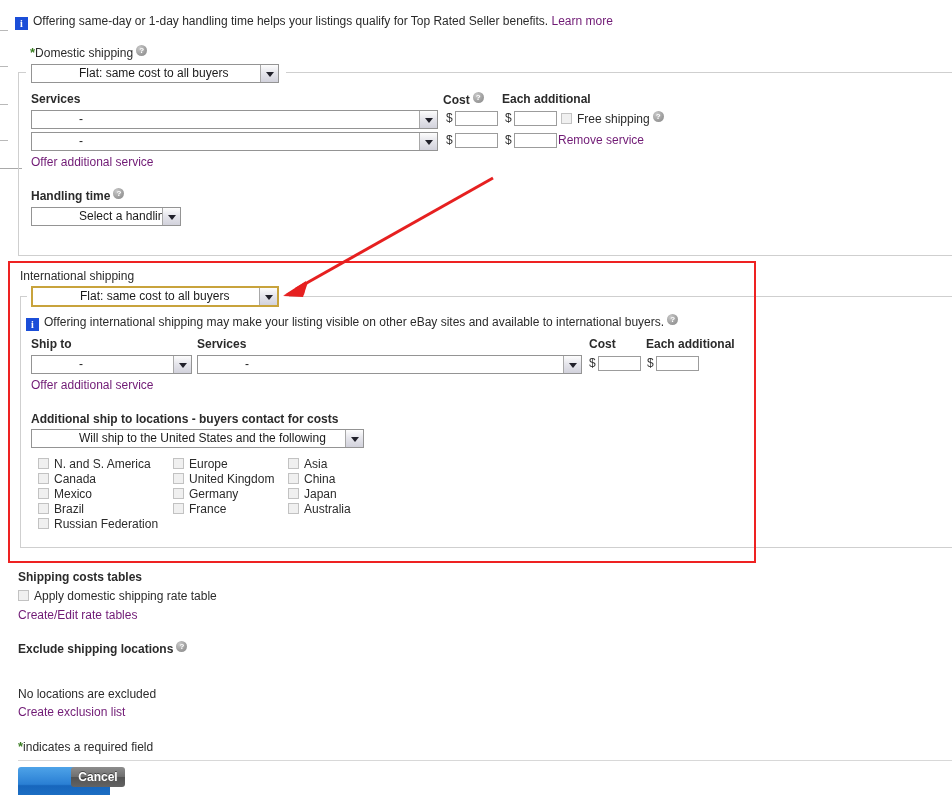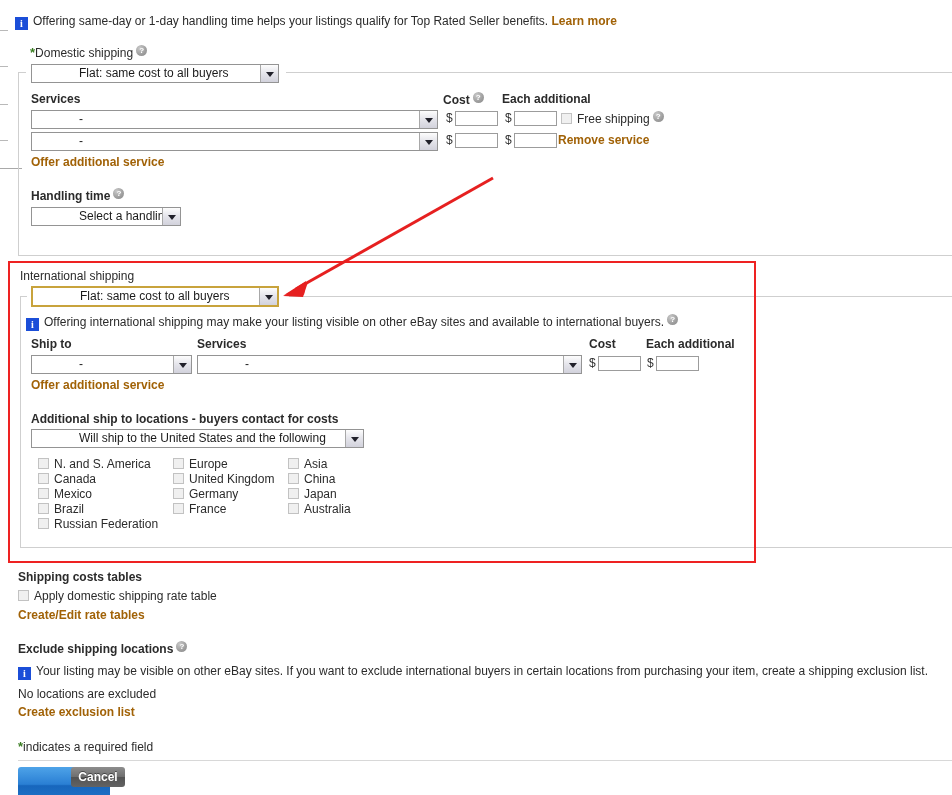--- a/index.html
+++ b/index.html
@@ -41,21 +41,21 @@
     font-size: 8px;
     font-weight: bold;
     line-height: 11px;
     text-align: center;
     vertical-align: 4px;
     margin-left: 3px;
     font-family: "Liberation Sans", sans-serif;
   }
   .help-icon::after { content: "?"; }
   .req-star { color: #3a7d22; font-weight: bold; font-size: 13px; }
-  a.link { color: #a16207; text-decoration: none; cursor: pointer; font-weight: bold; }
+  a.link { color: #701a75; text-decoration: none; cursor: pointer; }
 
   .info-line {
     font-size: 12px;
     color: #2b2b2b;
     line-height: 14px;
     white-space: nowrap;
   }
 
   
   .sel {
@@ -307,23 +307,20 @@
 
   <div class="lbl-bold" style="position:absolute; left:18px; top:570px;">Shipping costs tables</div>
   <div style="position:absolute; left:18px; top:589px;">
     <span class="cbx"></span><span class="lbl">Apply domestic shipping rate table</span>
   </div>
   <a class="link" style="position:absolute; left:18px; top:608px;">Create/Edit rate tables</a>
 
   <div style="position:absolute; left:18px; top:641px;">
     <span class="lbl-bold">Exclude shipping locations</span><span class="help-icon"></span>
   </div>
-  <div class="info-line" style="position:absolute; left:18px; top:664px;">
-    <span class="info-icon">i</span><span>Your listing may be visible on other eBay sites. If you want to exclude international buyers in certain locations from purchasing your item, create a shipping exclusion list.</span>
-  </div>
   <div class="lbl" style="position:absolute; left:18px; top:687px;">No locations are excluded</div>
   <a class="link" style="position:absolute; left:18px; top:705px;">Create exclusion list</a>
 
   <div style="position:absolute; left:18px; top:739px;">
     <span class="req-star">*</span><span class="lbl">indicates a required field</span>
   </div>
   <div class="hr" style="left:18px; top:760px; width:934px;"></div>
 
   <div class="btn btn-save" style="position:absolute; left:18px; top:767px;">Save</div>
   <div class="btn btn-cancel" style="position:absolute; left:71px; top:767px;">Cancel</div>

